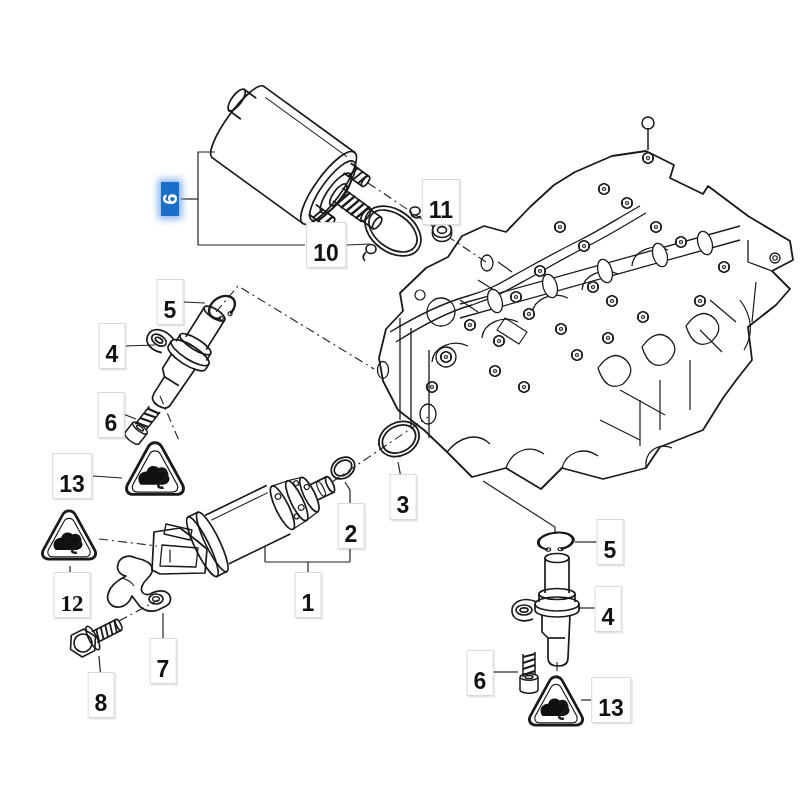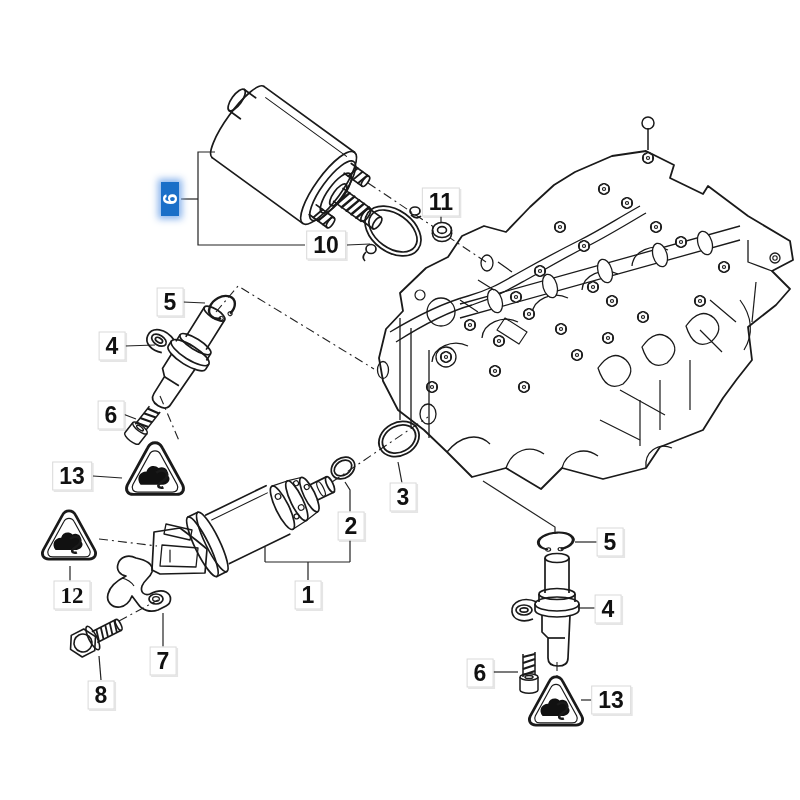--- a/index.html
+++ b/index.html
@@ -2,21 +2,21 @@
 <html><head>
 <meta charset="utf-8">
 <style>
   html,body{margin:0;padding:0;background:#fff;}
   .stage{position:relative;width:800px;height:800px;background:#fff;overflow:hidden;
          font-family:"Liberation Sans",sans-serif;}
   .stage svg{position:absolute;left:0;top:0;}
   .callout{position:absolute;transform:translate(-50%,-50%);background:#fff;
            border:1px solid #d9d9d9;box-shadow:1.5px 1.5px 0 rgba(0,0,0,.10);
            font-weight:700;font-size:23px;line-height:1;color:#111;
-           padding:2px 6px 2px;white-space:nowrap;cursor:pointer;}
+           padding:19px 6px 2px;white-space:nowrap;cursor:pointer;}
   .callout.hl{background:#1a6fc8;color:#fff;border:none;width:14px;height:30px;
               display:flex;align-items:center;justify-content:center;
               box-shadow:0 0 7px 3px rgba(130,175,235,.95);font-size:20px;padding:2px;}
   .callout.hl span{display:block;transform:rotate(90deg);}
 </style>
 </head>
 <body>
 
 <div class="stage">
 

